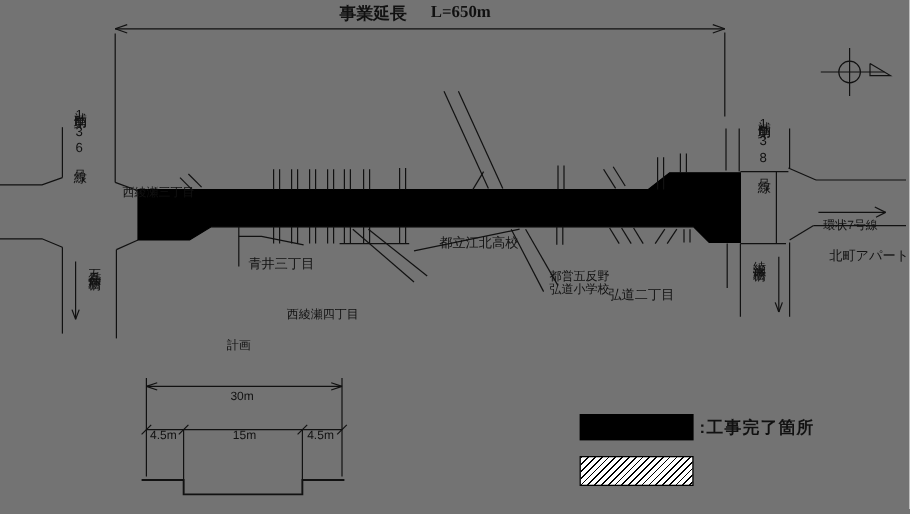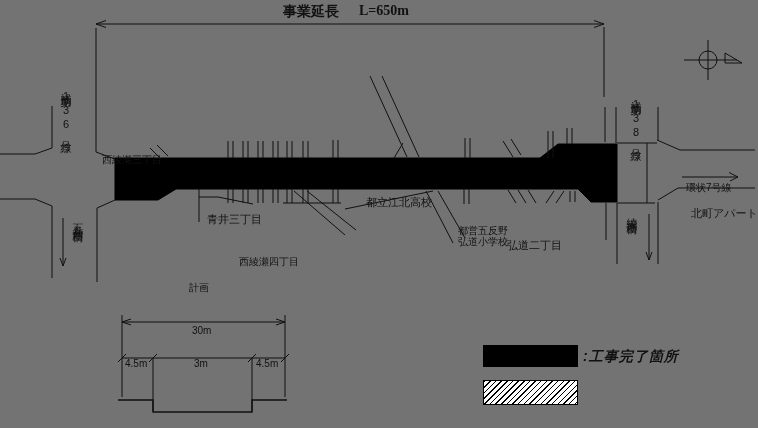--- a/index.html
+++ b/index.html
@@ -17,21 +17,21 @@
     font-family:"Liberation Serif",serif;font-weight:bold;font-size:14px;
   }  .fs10{font-size:10px;margin-top:16px;} .fs11{font-size:11px;}
   .legend-black{
     position:absolute;left:483px;top:345px;width:95px;height:22px;background:#000;
   }
   .legend-hatch{
     position:absolute;left:483px;top:380px;width:95px;height:25px;
     border:1px solid #000;box-sizing:border-box;
     background:repeating-linear-gradient(135deg,#000 0,#000 1px,#fff 1px,#fff 4px);
   }
-  .legend-lbl{font-size:14px;font-weight:bold;letter-spacing:1px;font-style:italic;}
+  .legend-lbl{font-size:14px;font-weight:bold;letter-spacing:1px;}
   .two-line{line-height:11px;text-align:center;}
   svg line, svg polyline, svg path, svg circle, svg polygon{vector-effect:non-scaling-stroke;}
 </style>
 </head>
 <body>
 
 <div id="stage">
 
   <svg width="758" height="428" viewBox="0 0 758 428" style="position:absolute;left:0;top:0" stroke="#111" stroke-width="1" fill="none">
 
@@ -195,20 +195,20 @@
     <span>都営五反野</span><br>
     <span>弘道小学校</span>
   </div>
   <div class="lbl fs11" style="left:507px;top:238px">弘道二丁目</div>
   <div class="lbl fs10" style="left:686px;top:165px">環状7号線</div>
   <div class="lbl fs11" style="left:691px;top:206px">北町アパート</div>
 
   <div class="lbl fs10" style="left:189px;top:265px">計画</div>
   <div class="lbl fs10" style="left:192px;top:309px">30m</div>
   <div class="lbl fs10" style="left:125px;top:342px">4.5m</div>
-  <div class="lbl fs10" style="left:194px;top:342px">3m</div>
+  <div class="lbl fs10" style="left:194px;top:342px">15m</div>
   <div class="lbl fs10" style="left:256px;top:342px">4.5m</div>
 
   <div class="legend-black"></div>
   <div class="lbl legend-lbl" style="left:583px;top:348px">:工事完了箇所</div>
   <div class="legend-hatch"></div>
 
 </div>
 
 </body></html>

